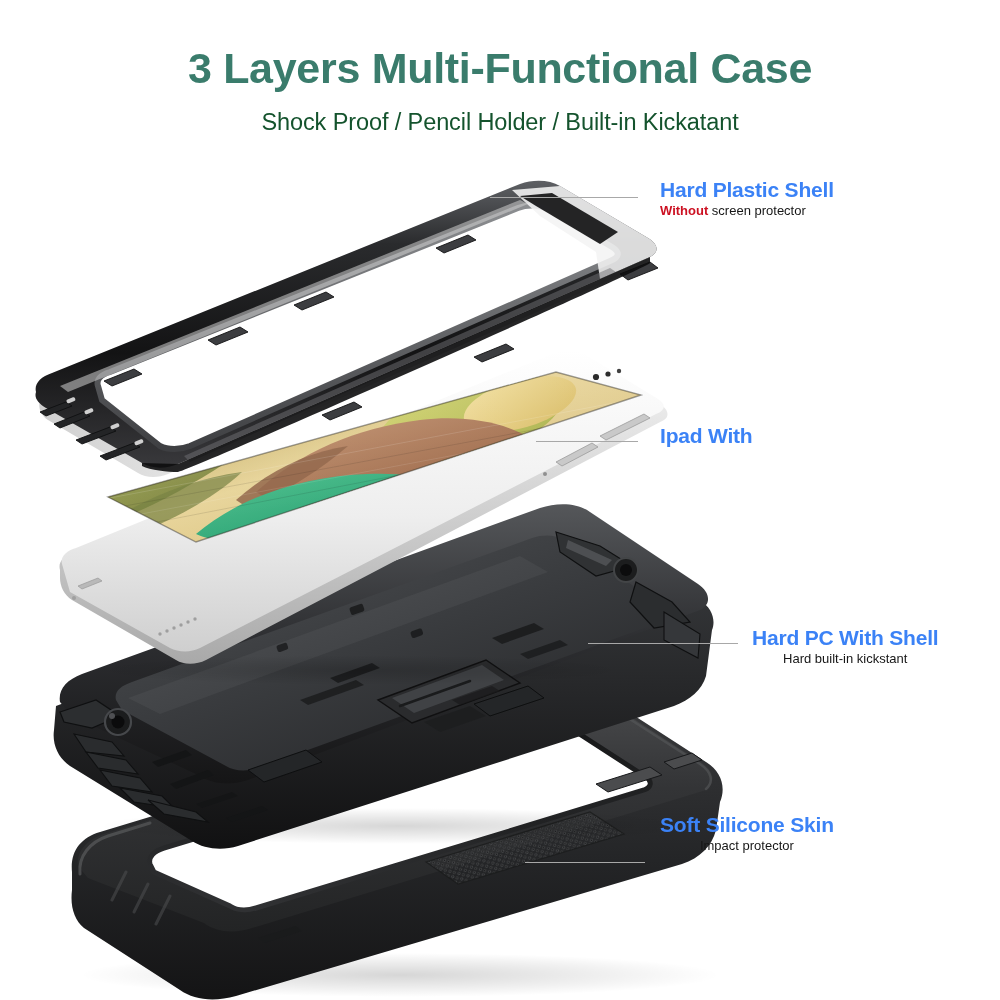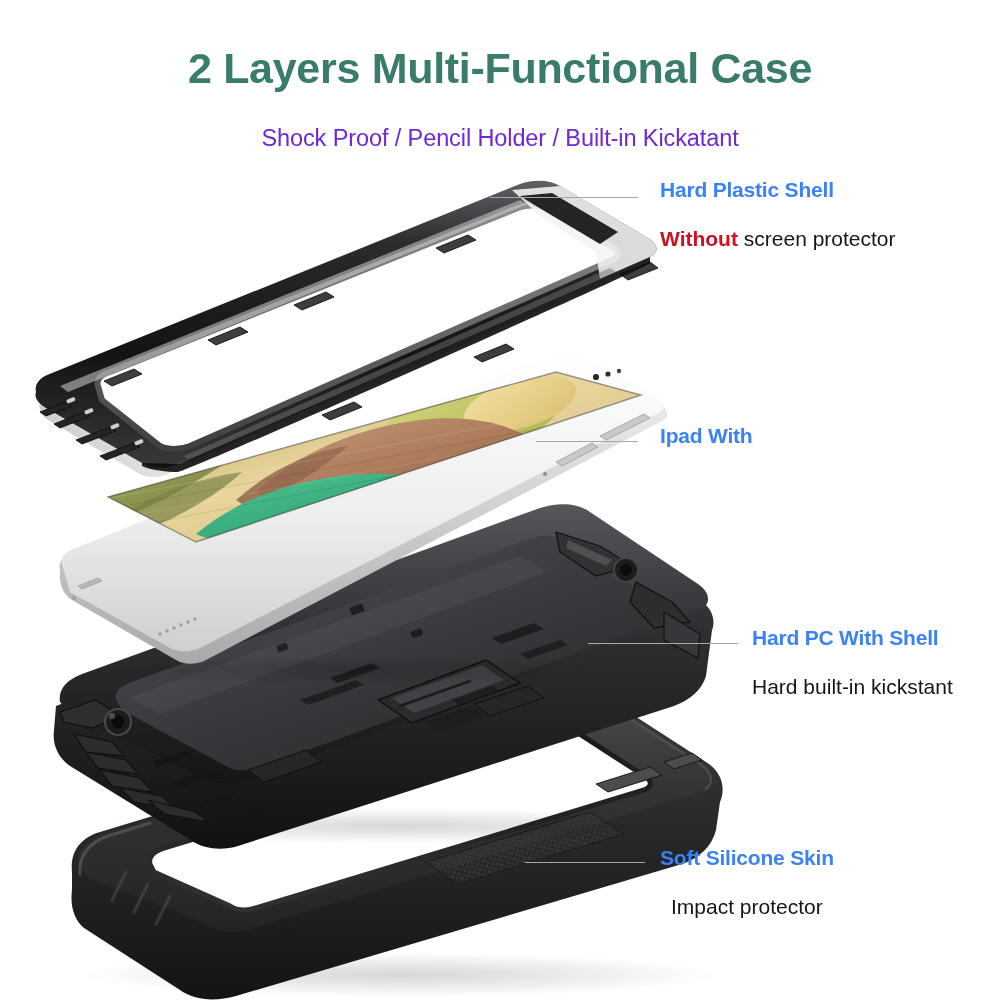--- a/index.html
+++ b/index.html
@@ -30,45 +30,45 @@
   #title {
     margin: 0;
     padding-top: 44px;
     font-size: 43px;
     font-weight: bold;
     letter-spacing: -0.3px;
     color: #3a7c6c;
     font-family: "Liberation Sans", sans-serif;
   }
   #subtitle {
-    margin: 16px;
+    margin: 0;
     padding-top: 16px;
     font-size: 23.5px;
     font-weight: normal;
-    color: #6d28d9;
+    color: #14532d;
     letter-spacing: -0.1px;
   }
 
   
   .callout {
     position: absolute;
     text-align: left;
   }
   .callout .c-title {
     display: block;
     font-size: 21px;
     font-weight: bold;
     color: #3b82f6;
     white-space: nowrap;
     letter-spacing: -0.2px;
   }
   .callout .c-sub {
     display: block;
-    margin-top: 25px;
-    font-size: 21px;
+    margin-top: 1px;
+    font-size: 13px;
     color: #161616;
     white-space: nowrap;
   }
   .callout .c-sub .accent {
     color: #cc1122;
     font-weight: bold;
   }
   .callout.centered .c-sub { text-align: center; }
 
   
@@ -85,21 +85,21 @@
     width: 1000px;
     height: 1000px;
   }
 </style>
 </head>
 <body>
 
 <div id="stage">
 
   <div id="header">
-    <h1 id="title">2 Layers Multi-Functional Case</h1>
+    <h1 id="title">3 Layers Multi-Functional Case</h1>
     <p id="subtitle">Shock Proof / Pencil Holder / Built-in Kickatant</p>
   </div>
 
   <svg id="art" viewBox="0 0 1000 1000">
     <defs>
 
       <linearGradient id="gBezelTop" x1="0" y1="0" x2="0" y2="1">
         <stop offset="0%" stop-color="#5e6064"></stop>
         <stop offset="22%" stop-color="#2a2b2d"></stop>
         <stop offset="60%" stop-color="#131314"></stop>
@@ -541,18 +541,18 @@
 
   <div class="callout" style="left:660px; top:424px;">
     <span class="c-title">Ipad With</span>
   </div>
 
   <div class="callout centered" style="left:752px; top:626px;">
     <span class="c-title">Hard PC With Shell</span>
     <span class="c-sub">Hard built-in kickstant</span>
   </div>
 
-  <div class="callout centered" style="left:660px; top:846px;">
+  <div class="callout centered" style="left:660px; top:813px;">
     <span class="c-title">Soft Silicone Skin</span>
     <span class="c-sub">Impact protector</span>
   </div>
 
 </div>
 
 </body></html>

